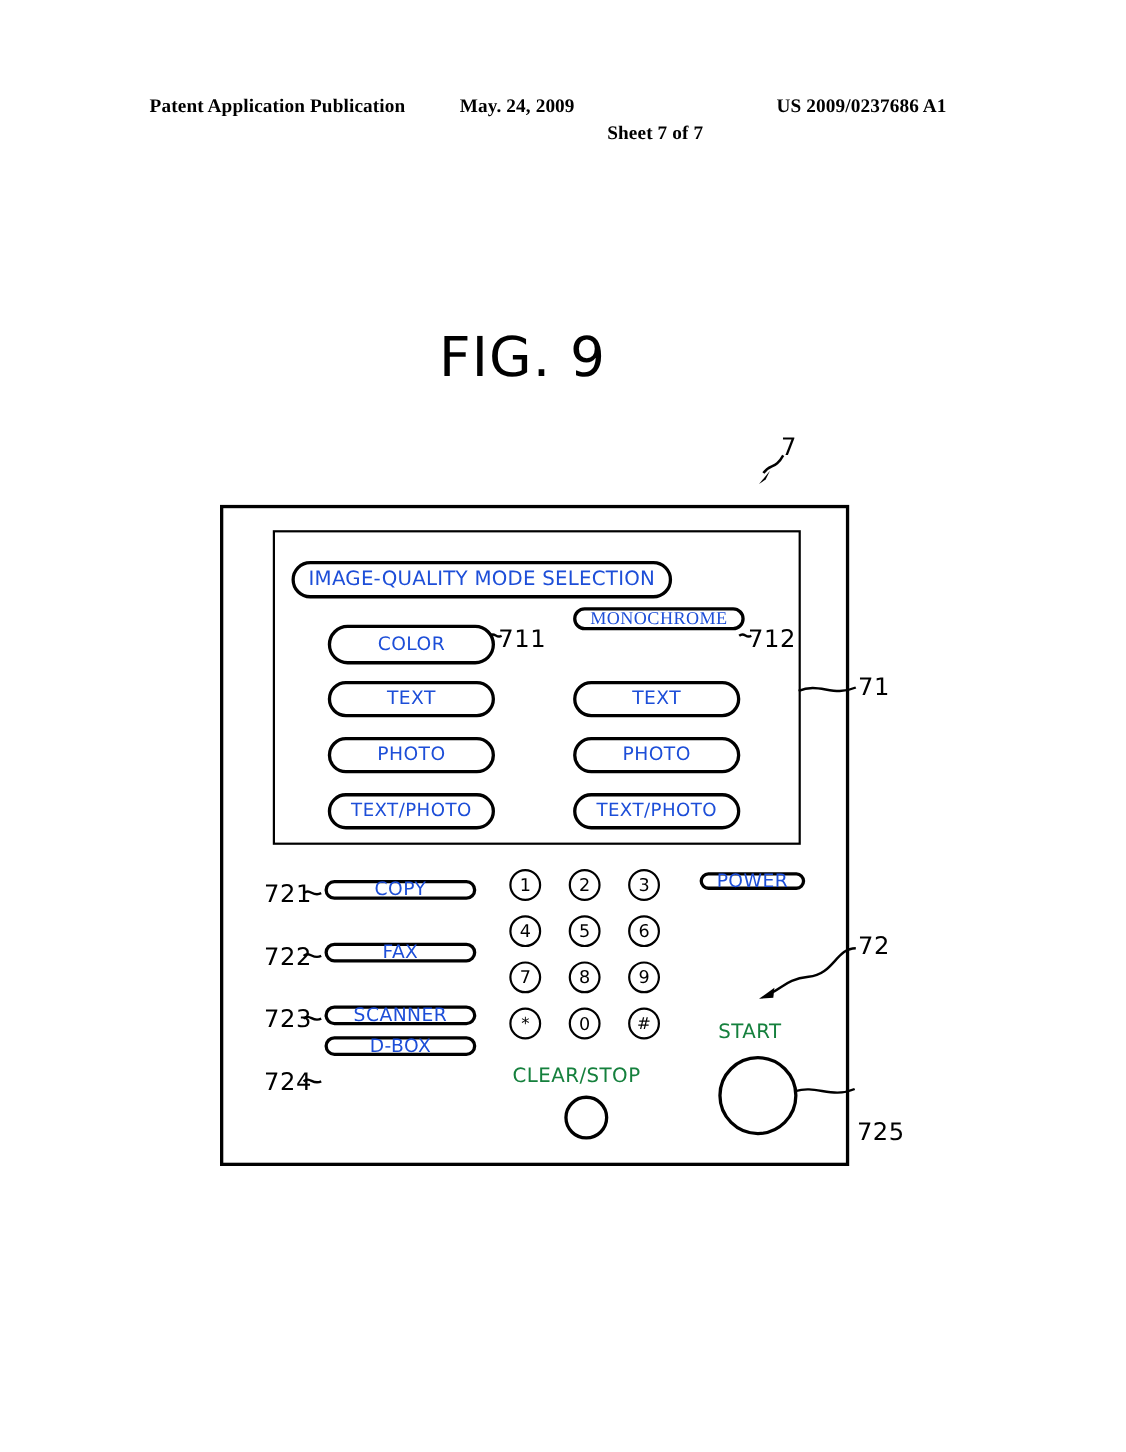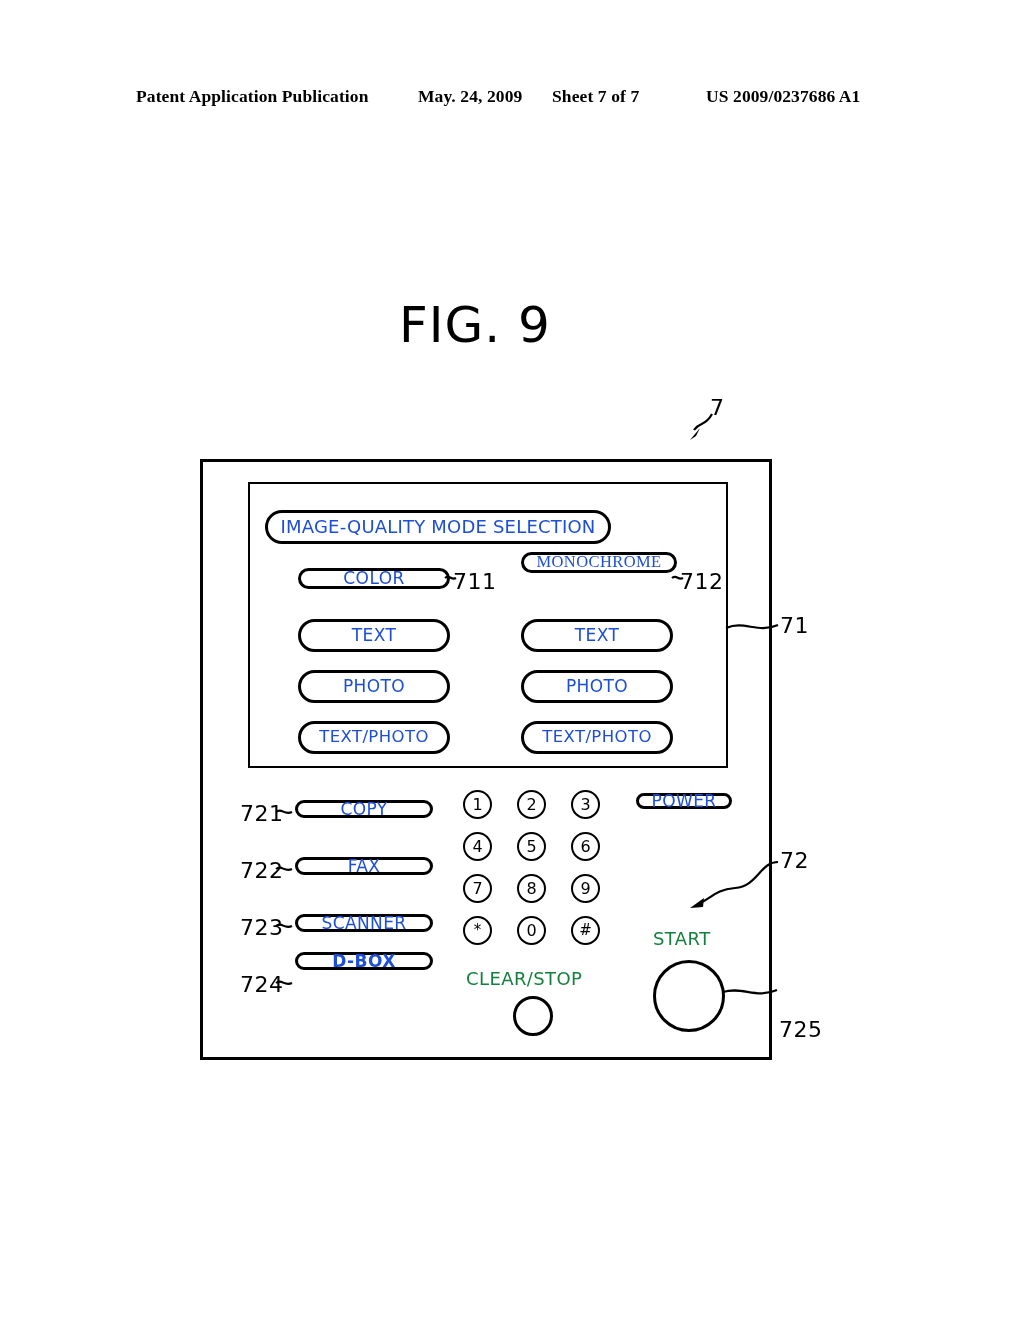--- a/index.html
+++ b/index.html
@@ -27,21 +27,21 @@
     display: flex;
     align-items: baseline;
     font-family: "Liberation Serif", serif;
     font-weight: bold;
     font-size: 17.5px;
     letter-spacing: 0.1px;
     white-space: nowrap;
   }
   .hdr-left   { position: absolute; left: 136px; }
   .hdr-date   { position: absolute; left: 418px; }
-  .hdr-sheet  { position: absolute; left: 552px; }
+  .hdr-sheet  { position: absolute; left: 552px; margin-top: 24px; }
   .hdr-number { position: absolute; left: 706px; }
 
   
   .fig-title {
     position: absolute;
     left: 0;
     top: 296px;
     width: 950px;
     text-align: center;
     font-family: "DejaVu Sans", sans-serif;
@@ -95,35 +95,35 @@
   .pill-title {
     left: 15px;
     top: 26px;
     width: 346px;
     height: 34px;
     font-size: 18px;
     letter-spacing: 0.2px;
   }
 
   
-  .pill-color     { left: 48px;  top: 84px;  width: 152px; height: 21px; }
+  .pill-color     { left: 48px;  top: 84px;  width: 152px; height: 36px; }
   .pill-mono      { left: 271px; top: 68px;  width: 156px; height: 21px; font-size: 16.5px; font-family: Liberation Serif, serif; }
   .pill-c-text    { left: 48px;  top: 135px; width: 152px; height: 33px; }
   .pill-m-text    { left: 271px; top: 135px; width: 152px; height: 33px; }
   .pill-c-photo   { left: 48px;  top: 186px; width: 152px; height: 33px; }
   .pill-m-photo   { left: 271px; top: 186px; width: 152px; height: 33px; }
   .pill-c-tphoto  { left: 48px;  top: 237px; width: 152px; height: 33px; font-size: 16.5px; }
   .pill-m-tphoto  { left: 271px; top: 237px; width: 152px; height: 33px; font-size: 16.5px; }
 
   
   .pill-func { left: 92px; width: 138px; height: 18px; font-size: 17px; }
   .pill-copy    { top: 338px; }
   .pill-fax     { top: 395px; }
   .pill-scanner { top: 452px; }
-  .pill-dbox    { top: 490px; font-weight: bold; }
+  .pill-dbox    { top: 480px; }
 
   .pill-power { left: 433px; top: 331px; width: 96px; height: 16px; font-size: 17px; }
 
   
   .keypad {
     position: absolute;
     left: 260px;
     top: 328px;
     width: 170px;
     height: 176px;

